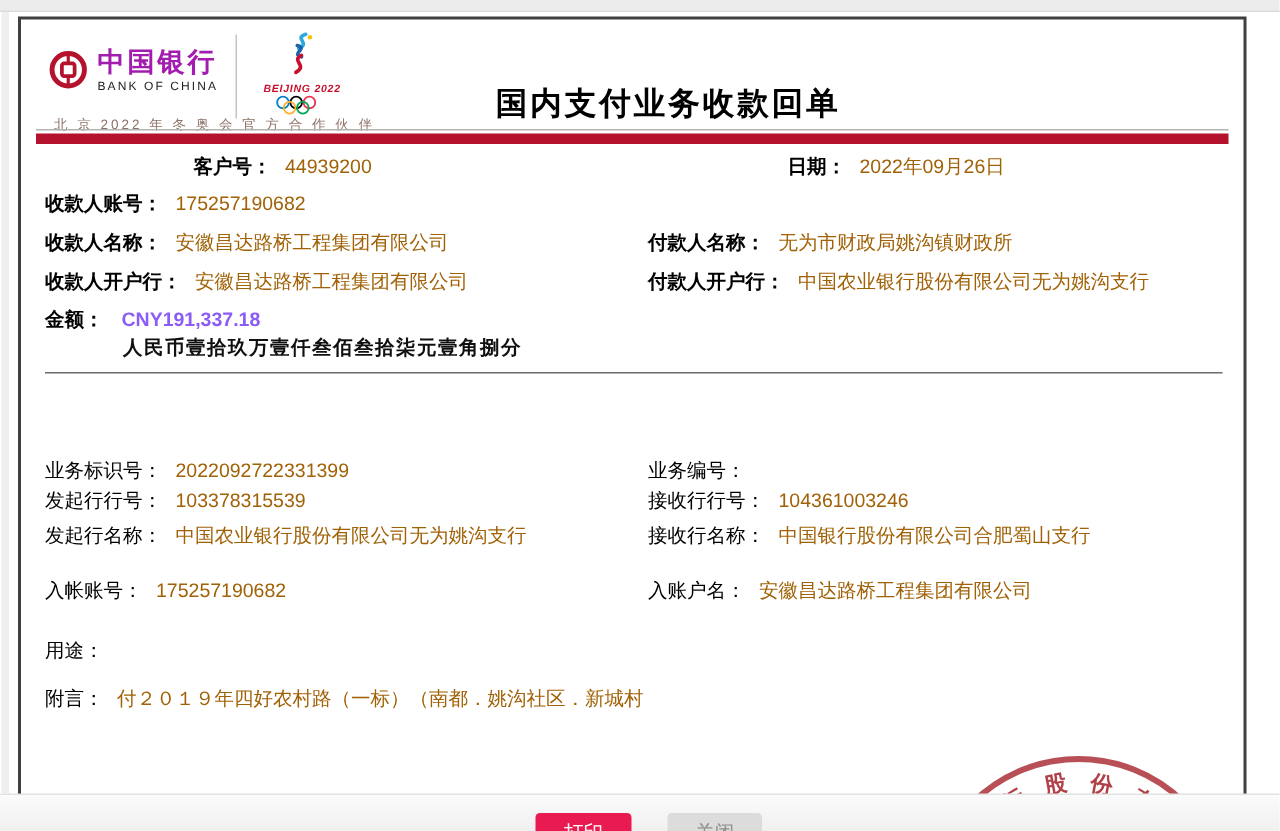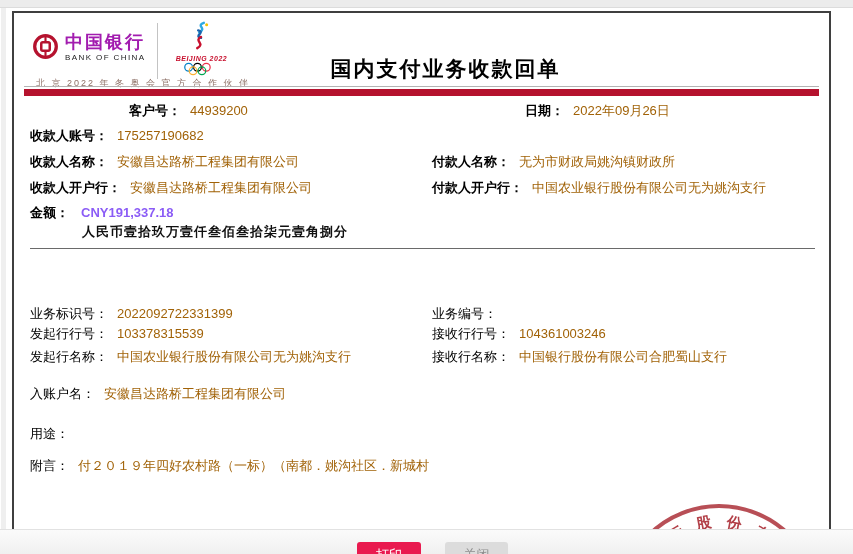--- a/index.html
+++ b/index.html
@@ -170,20 +170,23 @@
   <div class="row" style="top:336px">
     <div class="cell-l">
       <span class="lbl">发起行名称：</span><span class="val">中国农业银行股份有限公司无为姚沟支行</span>
     </div>
     <div class="cell-r">
       <span class="lbl">接收行名称：</span><span class="val">中国银行股份有限公司合肥蜀山支行</span>
     </div>
   </div>
 
   <div class="row" style="top:373px">
+    <div class="cell-l">
+      <span class="lbl">入帐账号：</span><span class="val">175257190682</span>
+    </div>
     <div class="cell-r">
       <span class="lbl">入账户名：</span><span class="val">安徽昌达路桥工程集团有限公司</span>
     </div>
   </div>
 
   <div class="row" style="top:413px">
     <div class="cell-l">
       <span class="lbl">用途：</span><span class="val"></span>
     </div>
   </div>

